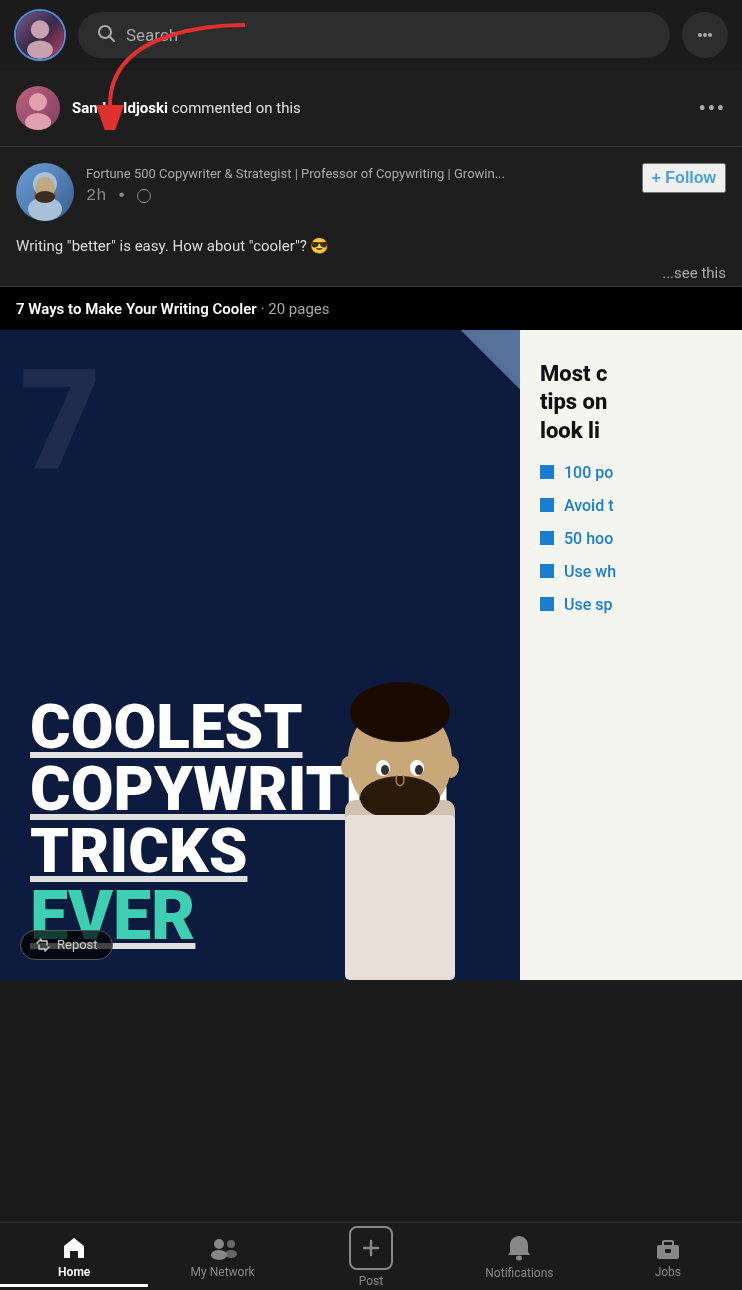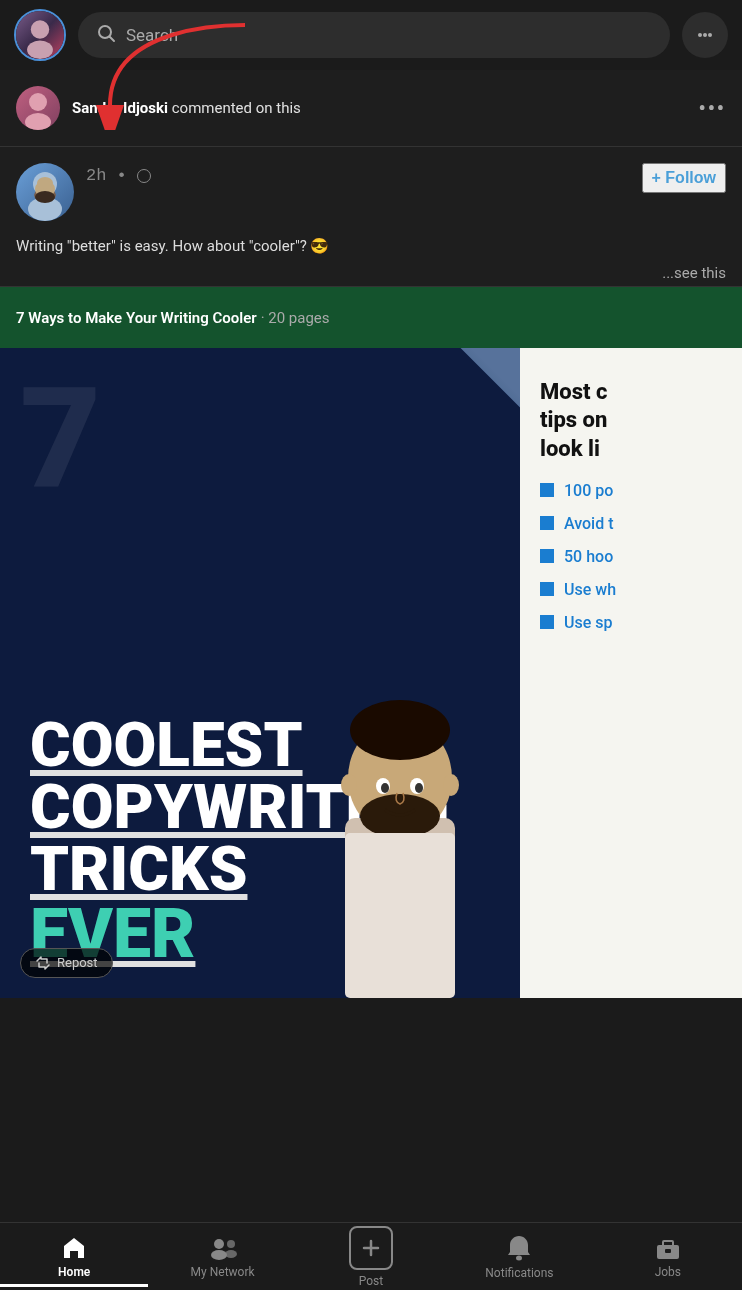--- a/index.html
+++ b/index.html
@@ -190,22 +190,22 @@
     .see-more {
       color: #aaa;
       font-size: 15px;
       text-align: right;
       padding-right: 16px;
       padding-bottom: 4px;
     }
 
     
     .doc-preview-header {
-      background: #14532d;
-      padding: 21px 16px;
+      background: #000000;
+      padding: 12px 16px;
       border-top: 1px solid #333;
     }
     .doc-title {
       font-size: 15px;
       font-weight: 600;
       color: #fff;
     }
     .doc-pages {
       font-size: 15px;
       color: #aaa;
@@ -471,20 +471,21 @@
         <ellipse cx="29" cy="46" rx="17" ry="12" fill="#a8c0d8"></ellipse>
 
         <ellipse cx="29" cy="32" rx="11" ry="7" fill="#7a6050"></ellipse>
         <ellipse cx="29" cy="26" rx="10" ry="9" fill="#c0a880"></ellipse>
         <ellipse cx="29" cy="20" rx="8" ry="6" fill="#c0a880"></ellipse>
 
         <ellipse cx="29" cy="34" rx="10" ry="6" fill="#3a2a20"></ellipse>
       </svg>
     </div>
     <div class="post-user-info">
+      <div class="post-user-title">Fortune 500 Copywriter &amp; Strategist | Professor of Copywriting | Growin...</div>
       <div class="post-meta">
         <span>2h</span>
         <span>•</span>
         <span class="globe-icon"></span>
       </div>
     </div>
     <button class="follow-btn">+ Follow</button>
   </div>
 
   <div class="post-body">Writing "better" is easy. How about "cooler"? 😎</div>

